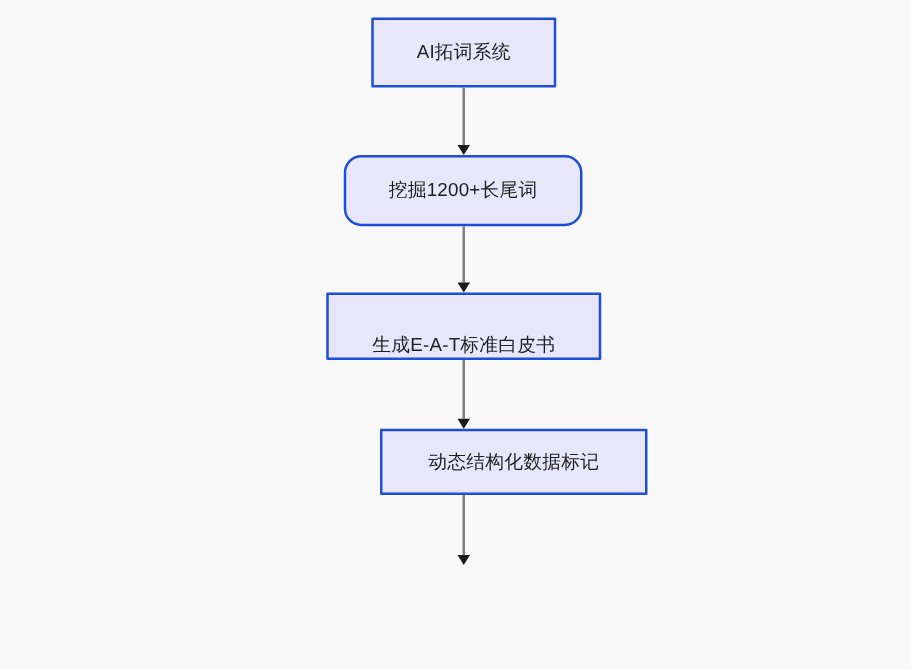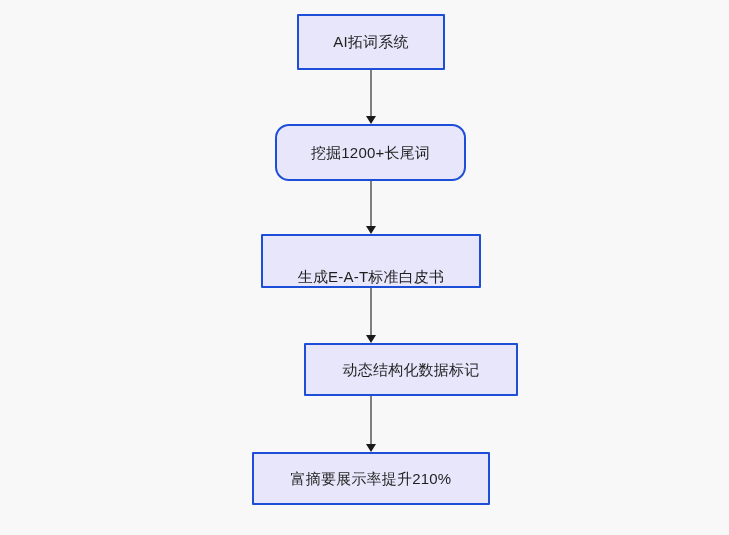--- a/index.html
+++ b/index.html
@@ -77,17 +77,14 @@
   <div class="edge" style="left:370px; top:288px; height:47px;"></div>
   <div class="arrowhead" style="left:366px; top:335px;"></div>
 
   <div class="node" style="left:264px; top:343px; width:214px; height:53px;margin-left:40px;">
     <span class="node-label">动态结构化数据标记</span>
   </div>
 
   <div class="edge" style="left:370px; top:396px; height:48px;"></div>
   <div class="arrowhead" style="left:366px; top:444px;"></div>
 
-  <div class="node" style="left:252px; top:452px; width:238px; height:53px;">
-    <span class="node-label">富摘要展示率提升210%</span>
-  </div>
 
 </div>
 
 </body></html>

